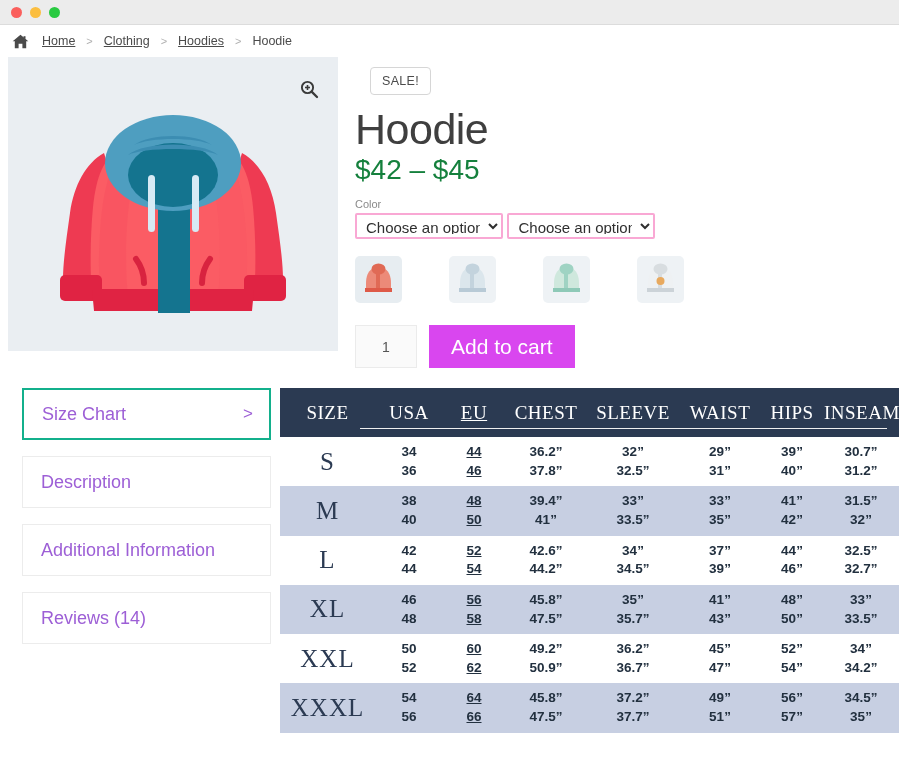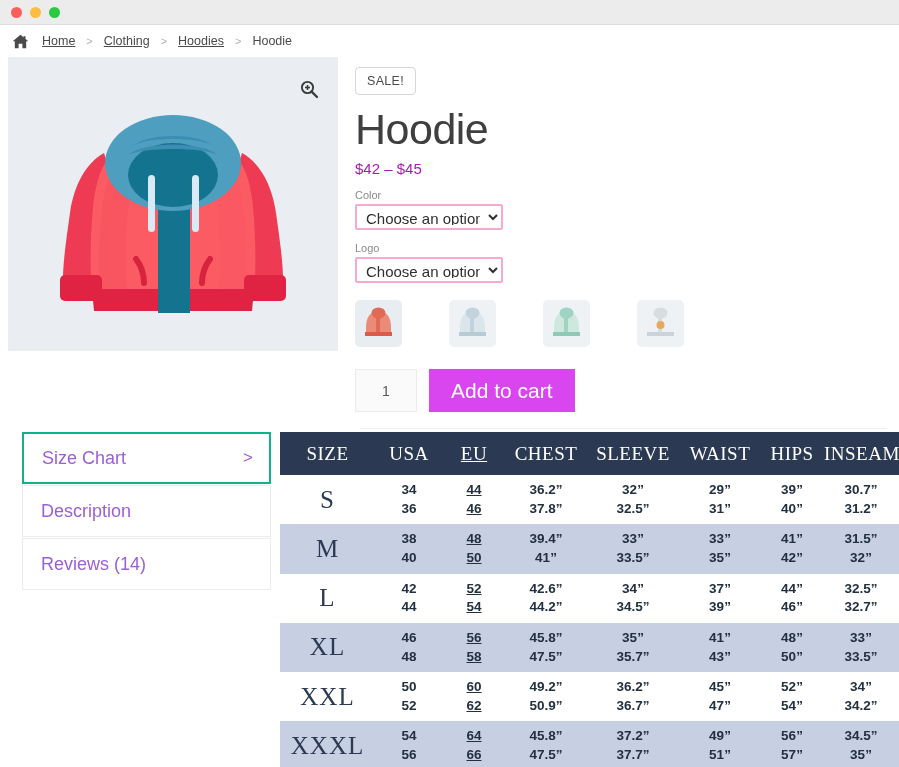--- a/index.html
+++ b/index.html
@@ -76,33 +76,34 @@
   .sale-badge {
     display: inline-block;
     border: 1px solid #d6d6d6;
     border-radius: 4px;
     padding: 6px 11px 6px 11px;
     font-size: 12.5px;
     color: #4b4b4b;
     letter-spacing: .3px;
     background: #fff;
     margin-top: 6px;
+    margin-left: 15px;
   }
   .prod-title {
     font-size: 43px;
     font-weight: 300;
     color: #3f3f3f;
     margin: 12px 0 0 0;
     line-height: 1.05;
     letter-spacing: -0.5px;
   }
   .prod-price {
-    font-size: 15px;
-    color: #a21caf;
-    margin-top: 8px;
+    font-size: 28px;
+    color: #15803d;
+    margin-top: 2px;
     font-weight: 400;
   }
   .attr-label {
     font-size: 11px;
     color: #8a8a8a;
     margin-top: 12px;
     margin-bottom: 3px;
   }
   .attr-select {
     font-family: "Liberation Sans", sans-serif;
@@ -169,21 +170,21 @@
     padding-left: 22px;
   }
   .tabs {
     width: 249px;
     flex: 0 0 249px;
   }
   .tab {
     background: #ffffff;
     border: 1px solid #ececec;
     height: 52px;
-    margin-bottom: 1px;
+    margin-bottom: 16px;
     display: flex; align-items: center; justify-content: space-between;
     padding: 0 16px 0 18px;
     color: #9d5fd6;
     font-size: 18px;
     cursor: pointer;
   }
   .tab.active {
     border: 2px solid #13b08c;
   }
   .tab .chev { font-size: 17px; color: #9d5fd6; }
@@ -197,21 +198,21 @@
     width: 619px;
     table-layout: fixed;
   }
   table.size-chart thead th {
     background: #2b3a52;
     color: #ffffff;
     font-family: "Liberation Serif", serif;
     font-size: 19px;
     font-weight: 400;
     letter-spacing: .5px;
-    height: 43px;
+    height: 49px;
     vertical-align: middle;
     text-align: center;
   }
   table.size-chart tbody td {
     text-align: center;
     vertical-align: middle;
     color: #22303f;
     font-size: 13.5px;
     font-weight: bold;
     line-height: 1.38;
@@ -317,21 +318,20 @@
   <div class="summary">
     <div class="sale-badge">SALE!</div>
     <h1 class="prod-title">Hoodie</h1>
     <div class="prod-price">$42 – $45</div>
 
     <div class="attr-label">Color</div>
     <select class="attr-select">
       <option>Choose an option</option>
     </select>
 
-    <div class="attr-label">Logo</div>
     <select class="attr-select">
       <option>Choose an option</option>
     </select>
 
     <div class="thumbs">
       <div class="thumb sel">
         <svg width="47" height="47" viewBox="0 0 47 47">
           <path d="M17 13 C13 15 11 21 11 27 L11 35 L36 35 L36 27 C36 21 34 15 30 13 Z" fill="#ec8a78"></path>
           <ellipse cx="23.5" cy="13" rx="7" ry="5.5" fill="#e06a55"></ellipse>
           <rect x="21" y="14" width="4" height="18" fill="#e06a55"></rect>
@@ -378,20 +378,23 @@
 
   <div class="tabs">
     <div class="tab active">
       <span>Size Chart</span>
       <span class="chev">&gt;</span>
     </div>
     <div class="tab">
       <span>Description</span>
     </div>
     <div class="tab">
+      <span>Additional Information</span>
+    </div>
+    <div class="tab">
       <span>Reviews (14)</span>
     </div>
   </div>
 
   <div class="sizetable-wrap">
     <table class="size-chart">
       <thead>
         <tr>
           <th class="c-size">SIZE</th>
           <th class="c-usa">USA</th>

